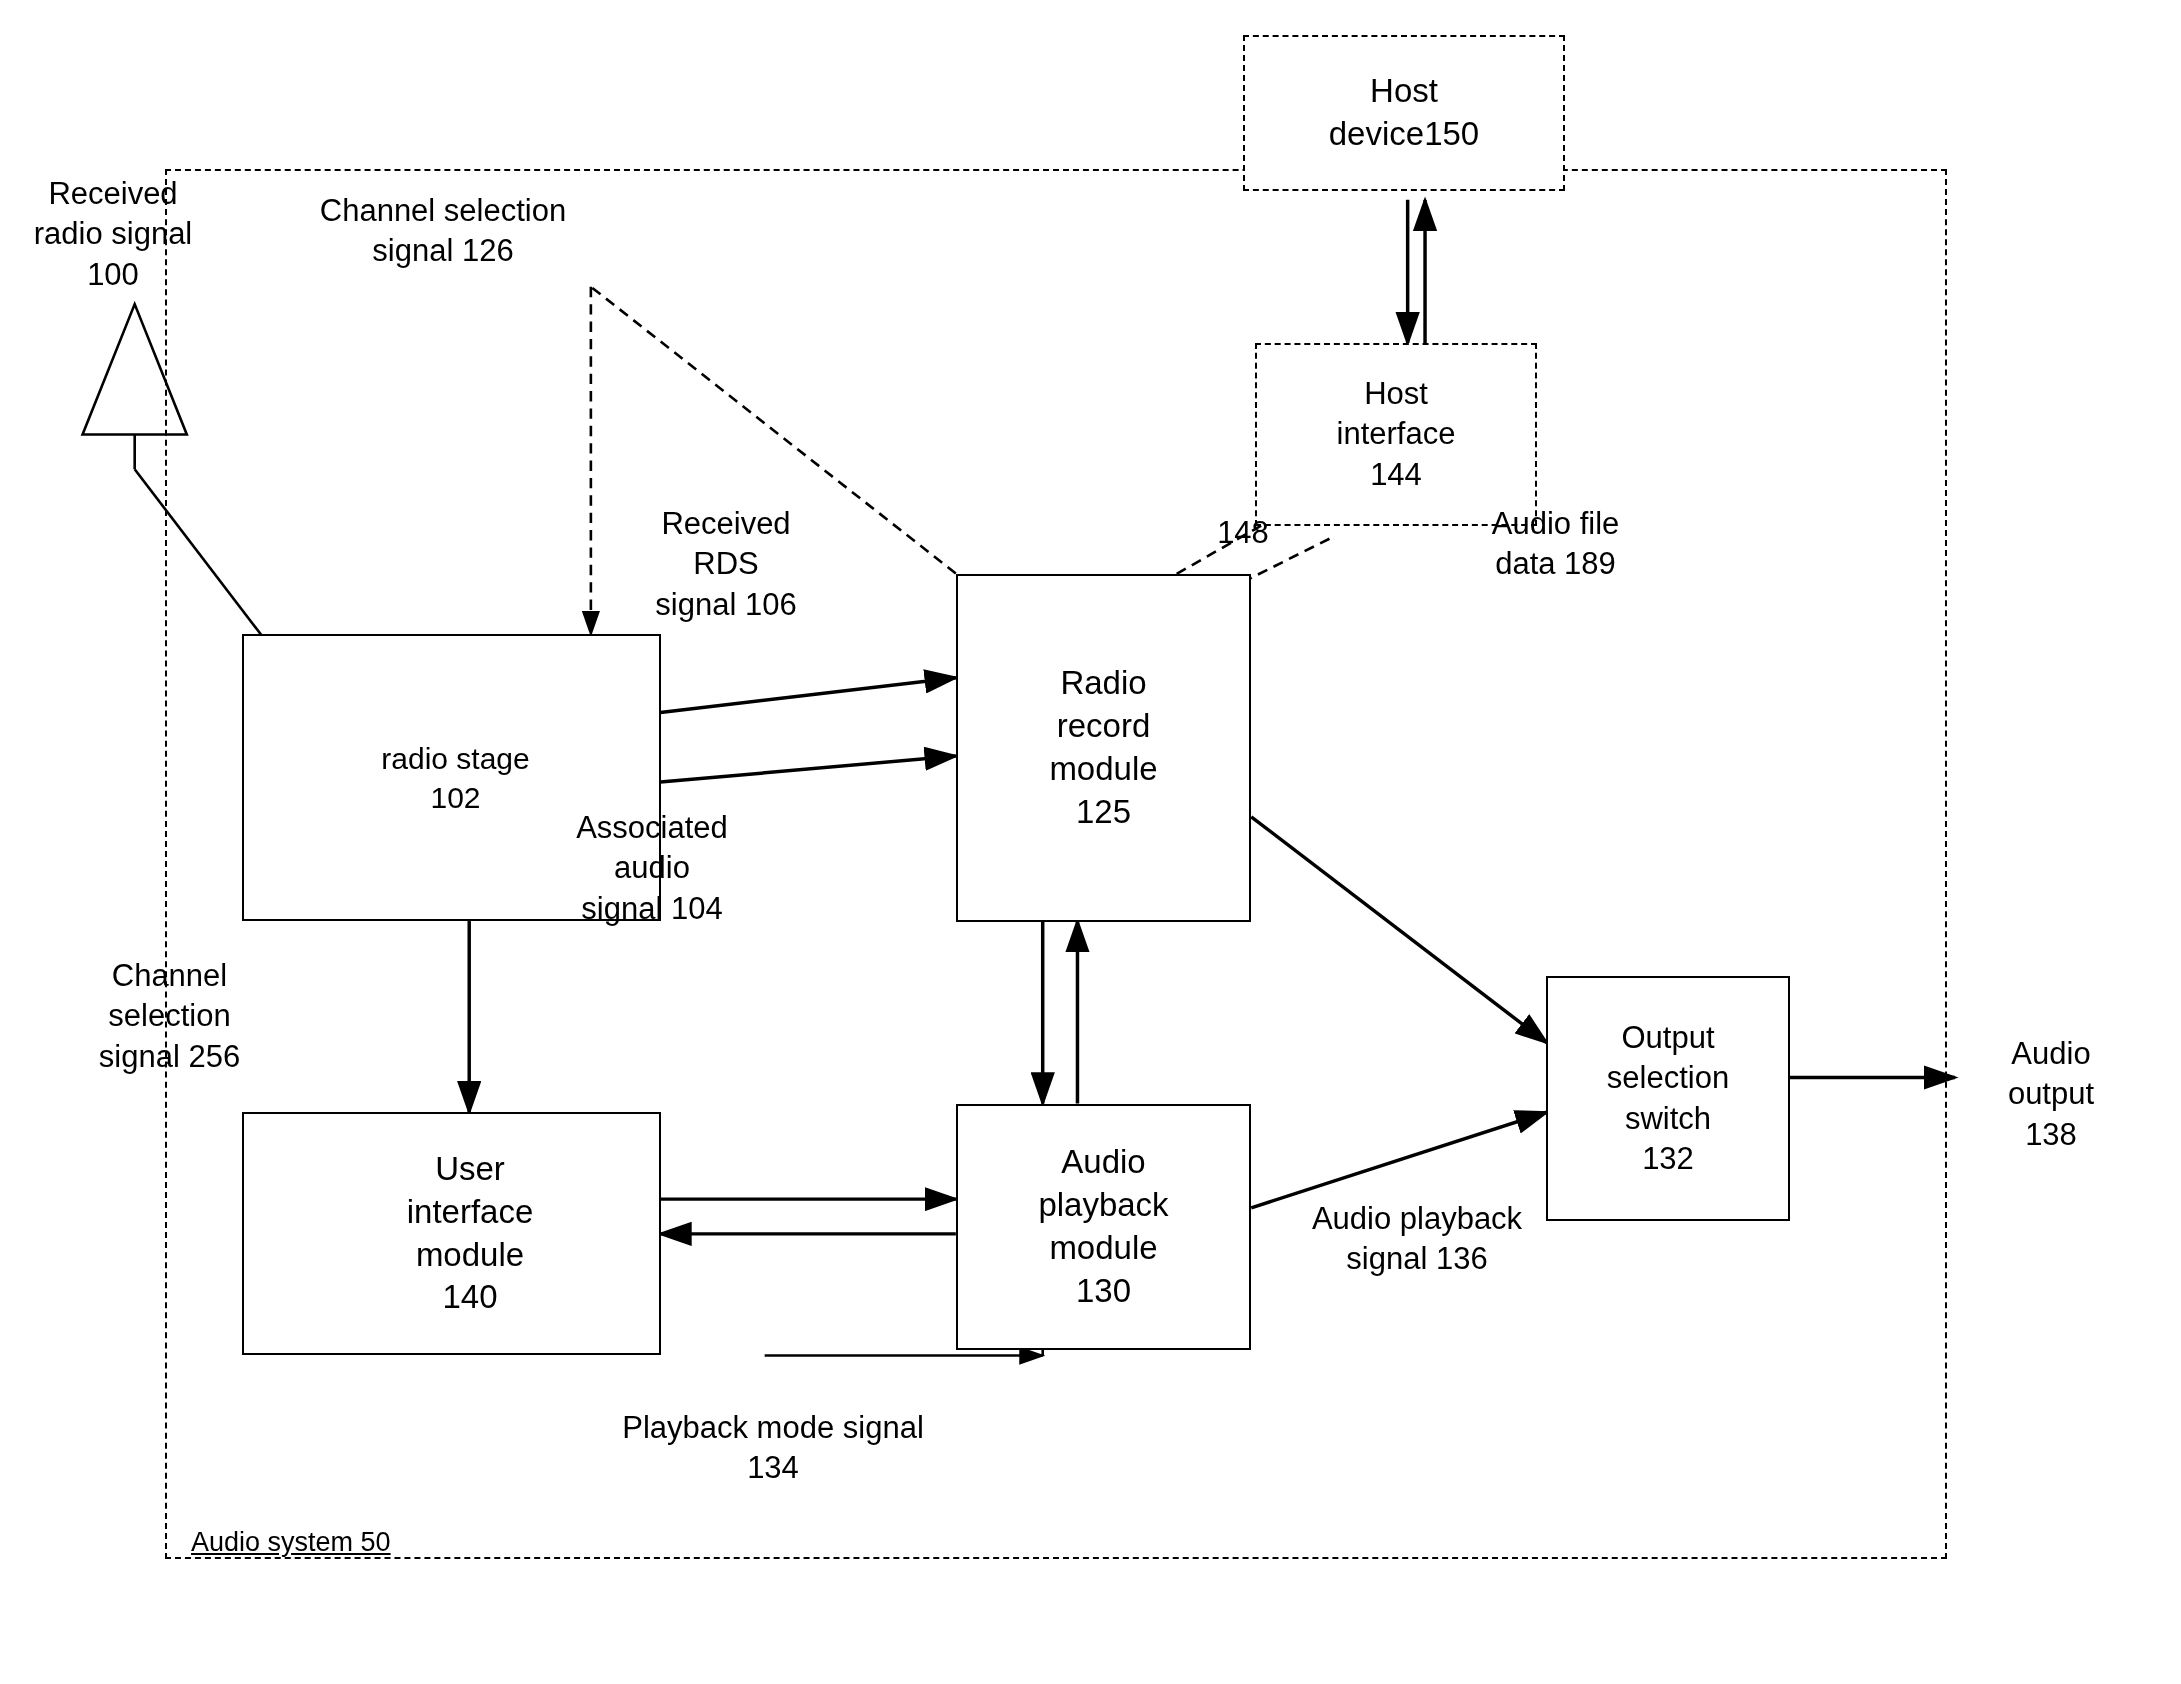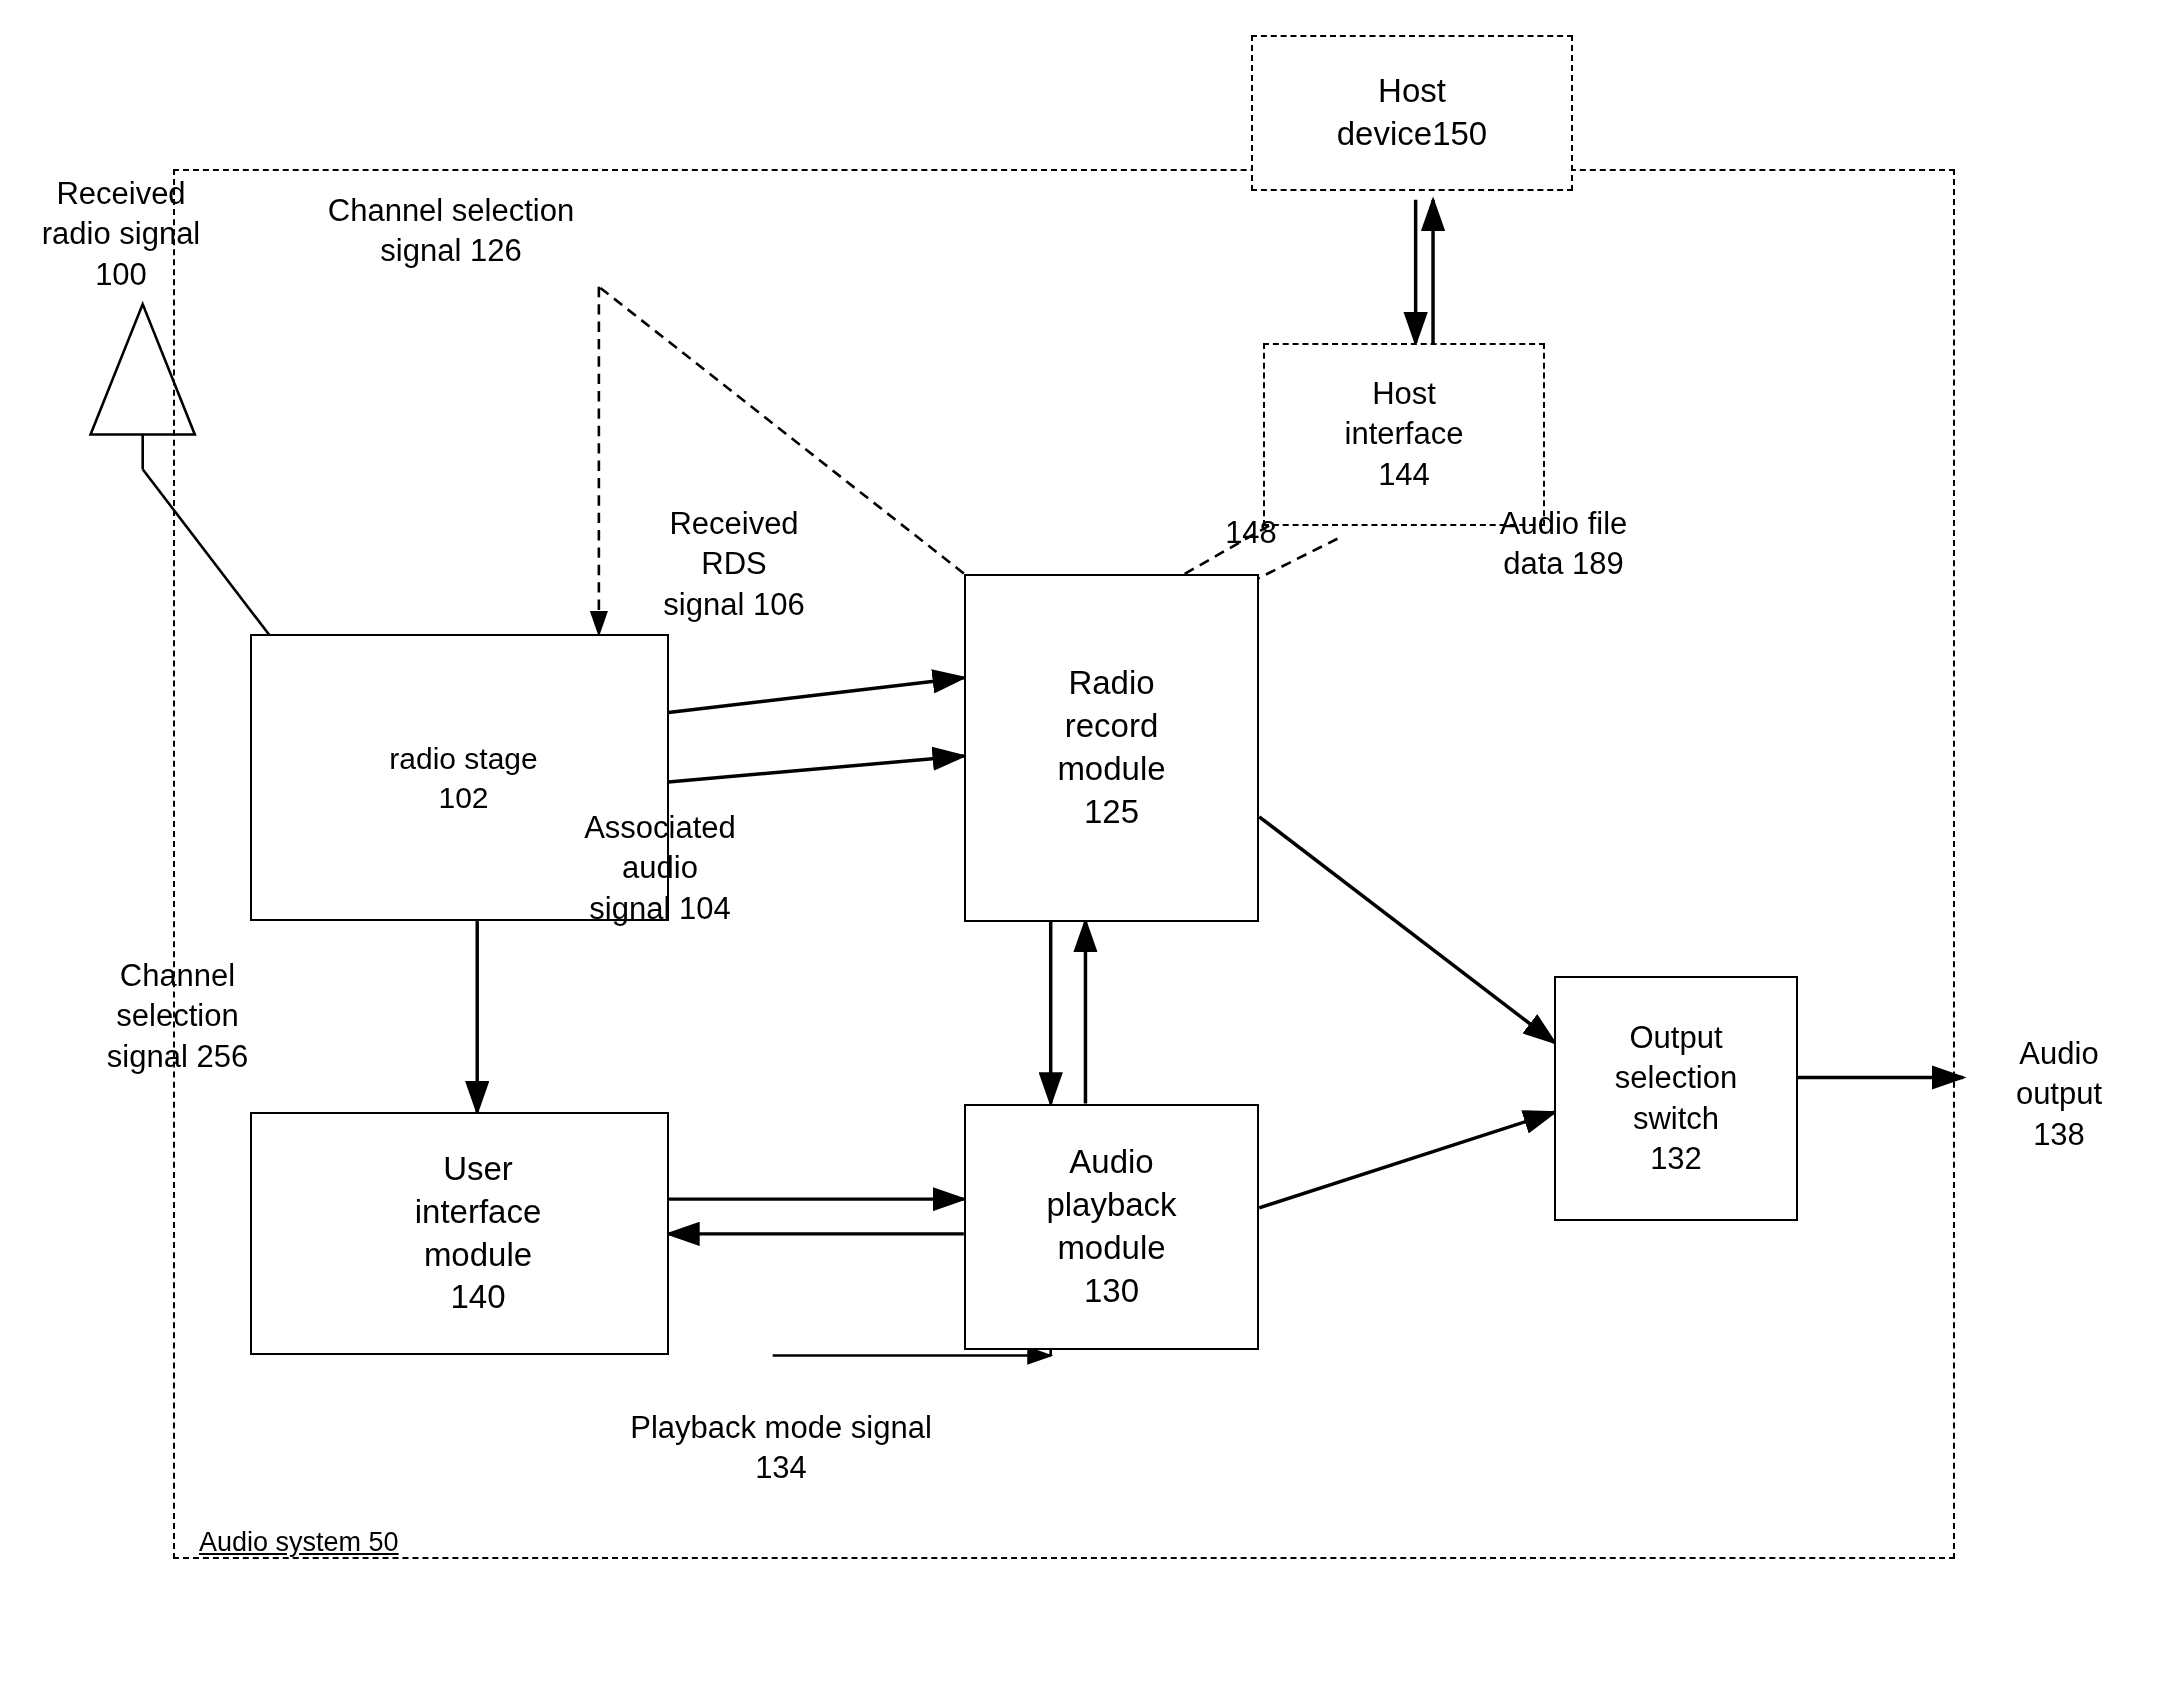--- a/index.html
+++ b/index.html
@@ -6,21 +6,21 @@
     body {
       background: #fff;
       font-family: Arial, sans-serif;
       width: 2181px;
       height: 1684px;
       position: relative;
       overflow: hidden;
     }
     .diagram-container {
       position: absolute;
-      top: 0; left: 8px;
+      top: 0; left: 0;
       width: 2039px;
       height: 1684px;
     }
     
     .box {
       position: absolute;
       border: 2.6px solid #000;
       background: #fff;
       display: flex;
       align-items: center;
@@ -192,20 +192,24 @@
 
   <div class="label" style="left:1460px; top:504px; width:191px;">
     <span style="white-space:pre-line;">Audio file
 data 189</span>
   </div>
 
   <div class="label" style="left:1208px; top:513px; width:70px;">
     <span>148</span>
   </div>
 
+  <div class="label" style="left:1304px; top:1199px; width:226px;">
+    <span style="white-space:pre-line;">Audio playback
+signal 136</span>
+  </div>
 
   <div class="label" style="left:608px; top:1408px; width:330px; text-align:center;">
     <span style="white-space:pre-line;">Playback mode signal
 134</span>
   </div>
 
   <div class="label" style="left:1964px; top:1034px; width:174px;">
     <span style="white-space:pre-line;">Audio
 output
 138</span>

